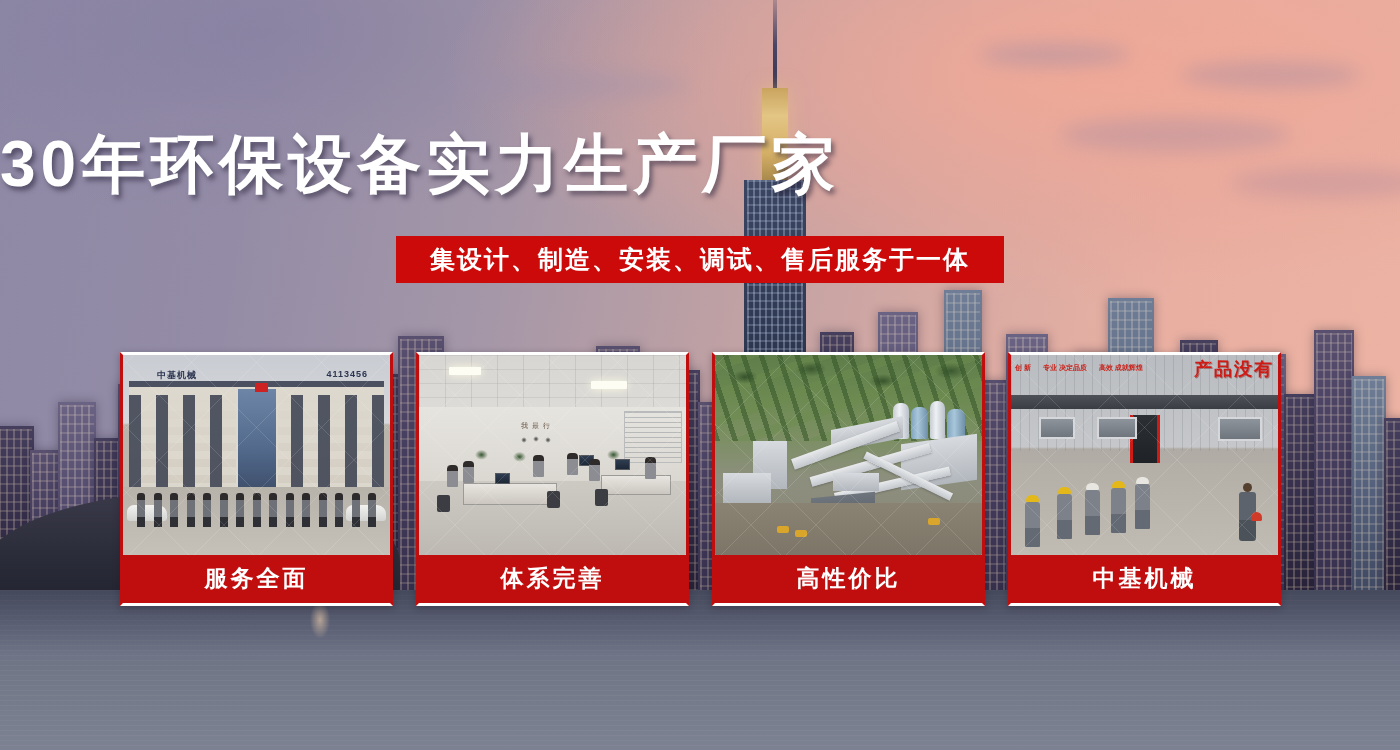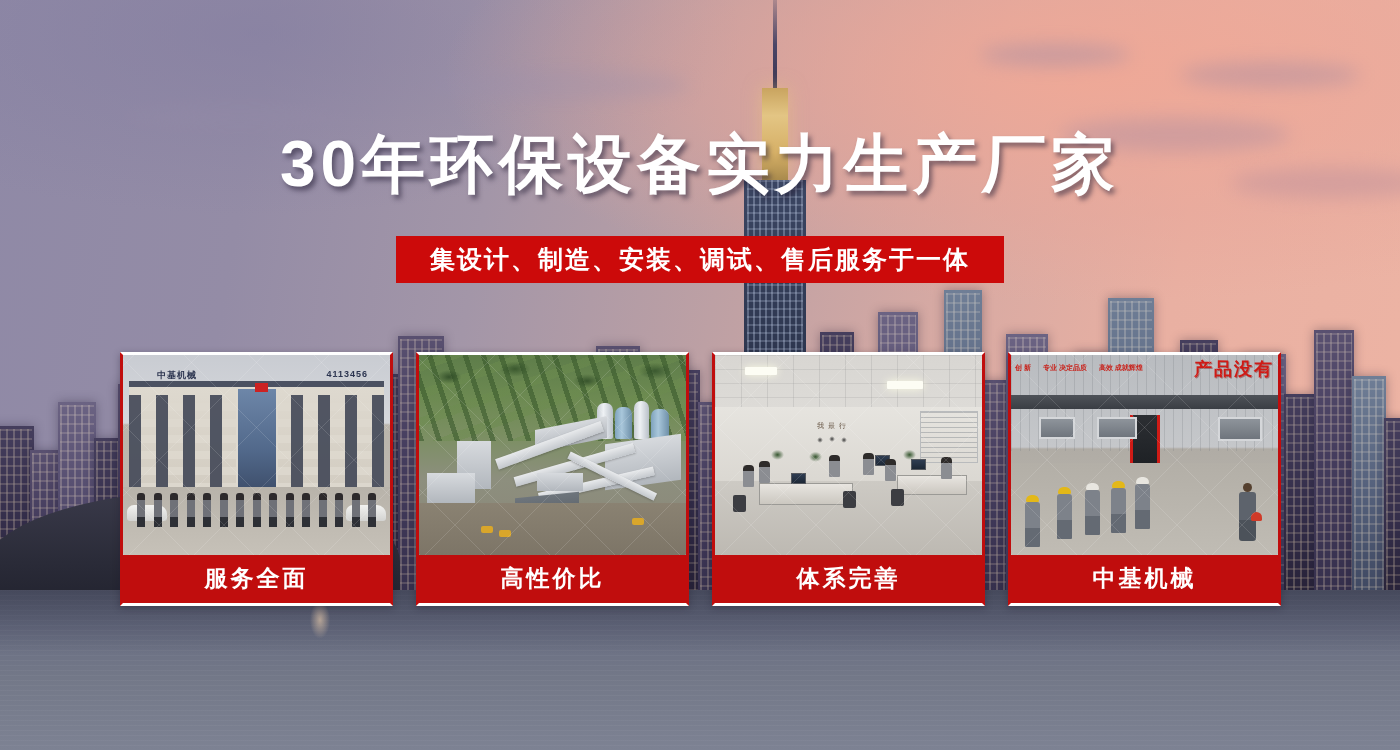--- a/index.html
+++ b/index.html
@@ -161,21 +161,20 @@
     left: 300px; top: 4px;
     width: 40px; height: 52px;
     background: radial-gradient(ellipse 14px 26px at 50% 50%, rgba(255,220,180,0.55), rgba(255,220,180,0) 72%);
   }
 
   
   .headline {
     position: absolute;
     top: 132px;
     left: 0; right: 0;
-    text-align: center;
     font-size: 64px;
     font-weight: bold;
     color: #ffffff;
     letter-spacing: 5px;
     line-height: 1;
     text-shadow: 3px 4px 5px rgba(40,32,56,0.55);
     white-space: nowrap;
   }
 
   
@@ -487,20 +486,55 @@
               <div class="p1-person"></div>
               <div class="p1-person"></div>
           </div>
         </div>
       </div>
       <div class="card-caption">服务全面</div>
     </div>
 
     <div class="card">
       <div class="card-photo">
+        <div class="p3">
+          <div class="p3-ceiling"></div>
+          <div class="p3-light" style="left:30px;top:12px;width:32px;"></div>
+          <div class="p3-light" style="left:172px;top:26px;width:36px;"></div>
+          <div class="p3-wall"></div>
+          <div class="p3-decal">
+            <div class="t">我 最 行</div>
+            <div class="fig"></div>
+          </div>
+          <div class="p3-blinds"></div>
+          <div class="p3-floor"></div>
+          <div class="p3-plant" style="left:54px;top:92px;"></div>
+          <div class="p3-plant" style="left:92px;top:94px;"></div>
+          <div class="p3-plant" style="left:186px;top:92px;"></div>
+          <div class="p3-desk" style="left:44px;top:128px;width:94px;height:22px;"></div>
+          <div class="p3-desk" style="left:182px;top:120px;width:70px;height:20px;"></div>
+          <div class="p3-mon" style="left:76px;top:118px;"></div>
+          <div class="p3-mon" style="left:196px;top:104px;"></div>
+          <div class="p3-mon" style="left:160px;top:100px;"></div>
+          <div class="p3-person" style="left:28px;top:110px;"></div>
+          <div class="p3-person" style="left:44px;top:106px;"></div>
+          <div class="p3-person" style="left:114px;top:100px;"></div>
+          <div class="p3-person" style="left:148px;top:98px;"></div>
+          <div class="p3-person" style="left:170px;top:104px;"></div>
+          <div class="p3-person" style="left:226px;top:102px;"></div>
+          <div class="p3-chair" style="left:18px;top:140px;"></div>
+          <div class="p3-chair" style="left:128px;top:136px;"></div>
+          <div class="p3-chair" style="left:176px;top:134px;"></div>
+        </div>
+      </div>
+      <div class="card-caption">体系完善</div>
+    </div>
+
+    <div class="card">
+      <div class="card-photo">
         <div class="p2">
           <div class="p2-fields"></div>
           <div class="p2-trees"></div>
           <div class="p2-silo" style="left:178px;top:48px;width:16px;height:36px;"></div>
           <div class="p2-silo b" style="left:196px;top:52px;width:17px;height:32px;"></div>
           <div class="p2-silo" style="left:215px;top:46px;width:15px;height:38px;"></div>
           <div class="p2-silo b" style="left:232px;top:54px;width:18px;height:30px;"></div>
           <div class="p2-shed" style="left:186px;top:84px;width:76px;height:46px;transform:skewY(-8deg);"></div>
           <div class="p2-shed" style="left:116px;top:68px;width:72px;height:22px;transform:skewY(-11deg);"></div>
           <div class="p2-belt" style="left:78px;top:104px;width:112px;height:11px;transform:rotate(-20deg);"></div>
@@ -515,55 +549,20 @@
           <div class="p2-digger" style="left:62px;bottom:22px;"></div>
           <div class="p2-digger" style="left:80px;bottom:18px;"></div>
           <div class="p2-digger" style="right:42px;bottom:30px;"></div>
         </div>
       </div>
       <div class="card-caption">高性价比</div>
     </div>
 
     <div class="card">
       <div class="card-photo">
-        <div class="p3">
-          <div class="p3-ceiling"></div>
-          <div class="p3-light" style="left:30px;top:12px;width:32px;"></div>
-          <div class="p3-light" style="left:172px;top:26px;width:36px;"></div>
-          <div class="p3-wall"></div>
-          <div class="p3-decal">
-            <div class="t">我 最 行</div>
-            <div class="fig"></div>
-          </div>
-          <div class="p3-blinds"></div>
-          <div class="p3-floor"></div>
-          <div class="p3-plant" style="left:54px;top:92px;"></div>
-          <div class="p3-plant" style="left:92px;top:94px;"></div>
-          <div class="p3-plant" style="left:186px;top:92px;"></div>
-          <div class="p3-desk" style="left:44px;top:128px;width:94px;height:22px;"></div>
-          <div class="p3-desk" style="left:182px;top:120px;width:70px;height:20px;"></div>
-          <div class="p3-mon" style="left:76px;top:118px;"></div>
-          <div class="p3-mon" style="left:196px;top:104px;"></div>
-          <div class="p3-mon" style="left:160px;top:100px;"></div>
-          <div class="p3-person" style="left:28px;top:110px;"></div>
-          <div class="p3-person" style="left:44px;top:106px;"></div>
-          <div class="p3-person" style="left:114px;top:100px;"></div>
-          <div class="p3-person" style="left:148px;top:98px;"></div>
-          <div class="p3-person" style="left:170px;top:104px;"></div>
-          <div class="p3-person" style="left:226px;top:102px;"></div>
-          <div class="p3-chair" style="left:18px;top:140px;"></div>
-          <div class="p3-chair" style="left:128px;top:136px;"></div>
-          <div class="p3-chair" style="left:176px;top:134px;"></div>
-        </div>
-      </div>
-      <div class="card-caption">体系完善</div>
-    </div>
-
-    <div class="card">
-      <div class="card-photo">
         <div class="p4">
           <div class="p4-wall"></div>
           <div class="p4-bigsign">产品没有</div>
           <div class="p4-slogans">
             <div class="p4-slogan">创
 新</div>
             <div class="p4-slogan">专业
 决定品质</div>
             <div class="p4-slogan">高效
 成就辉煌</div>

